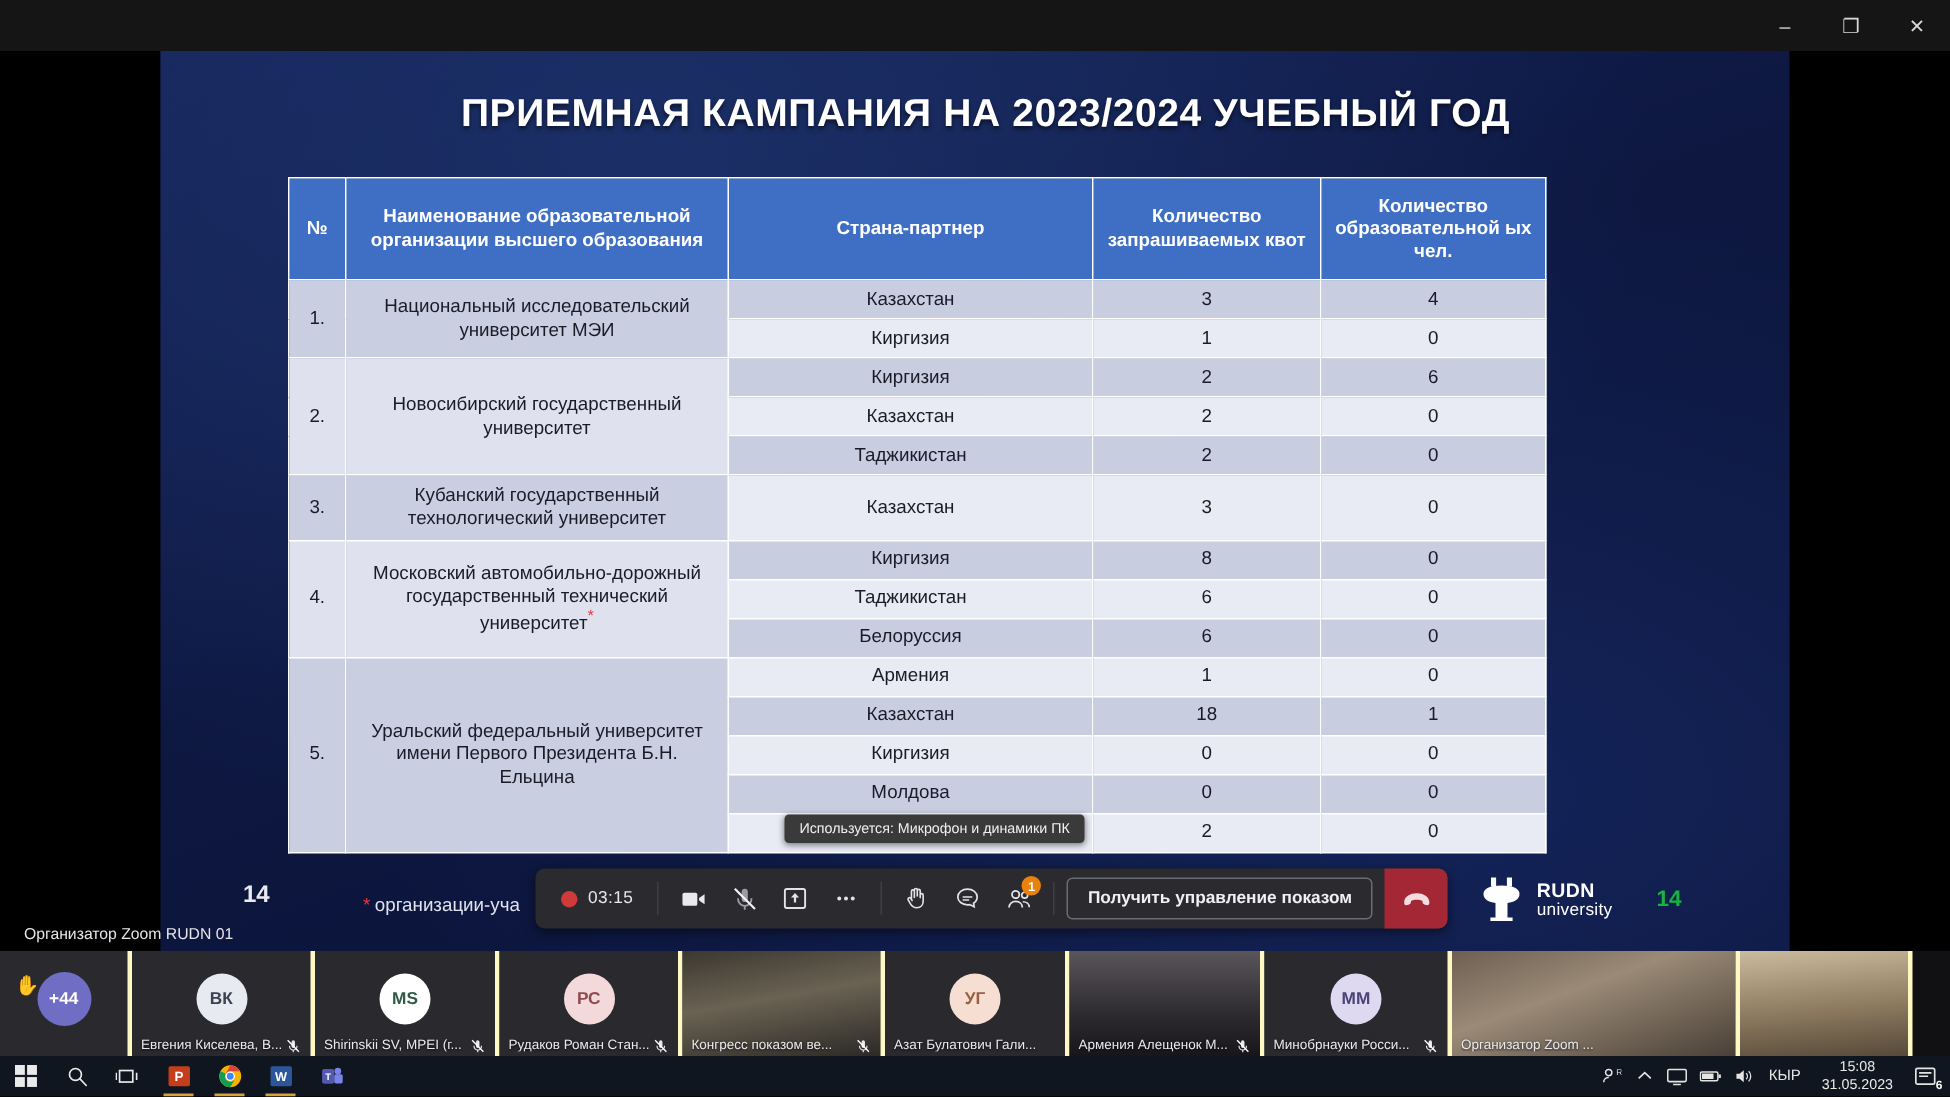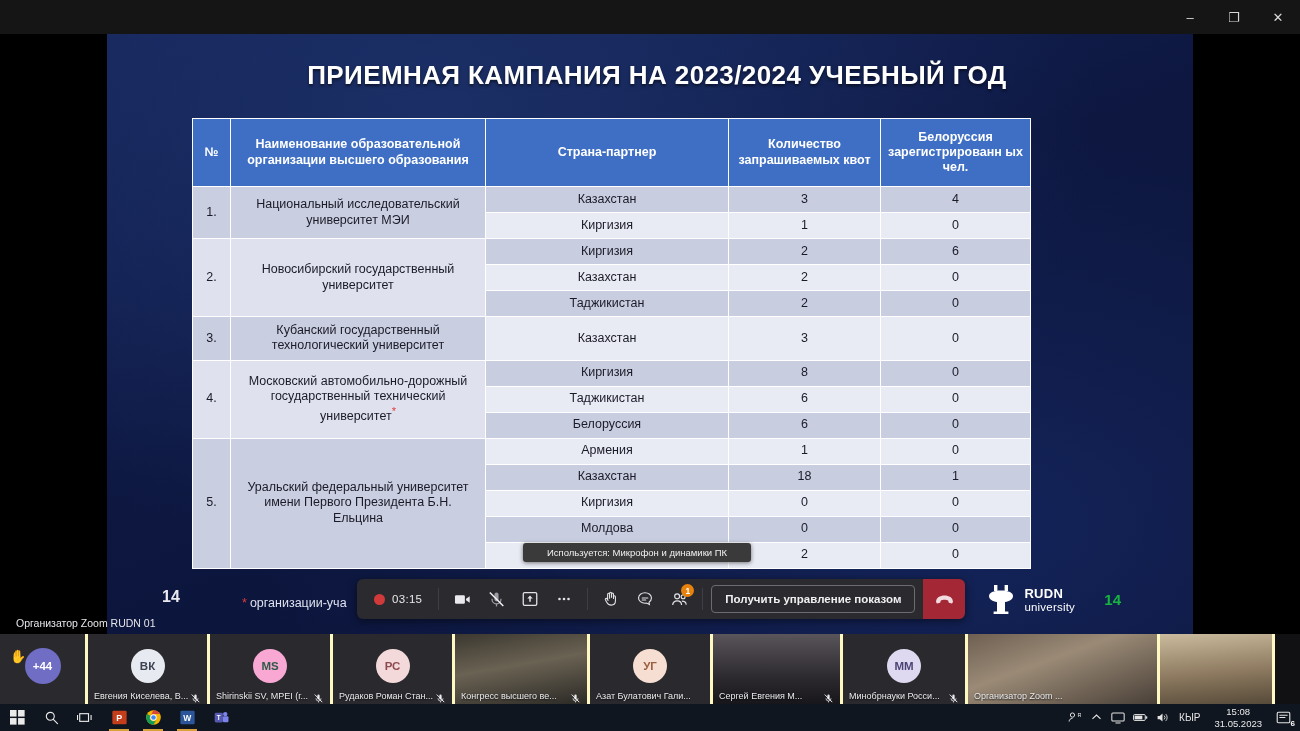--- a/index.html
+++ b/index.html
@@ -87,21 +87,21 @@
   .rudn-text small { display: block; font-weight: normal; font-size: 11.5px; letter-spacing: .2px; }
   .slide-num-right {
     position: absolute; right: 72px; bottom: 26px;
     color: #17b53f; font-size: 15px; font-weight: bold;
   }
 
   
   .audio-tip {
     position: absolute; left: 523px; top: 509px;
     background: #3a3a3a; color: #f0f0f0;
-    font-size: 9.5px; padding: 4px 24px; border-radius: 3px;
+    font-size: 9.5px; padding: 4px 10px; border-radius: 3px;
     white-space: nowrap; z-index: 20;
     box-shadow: 0 1px 4px rgba(0,0,0,.5);
   }
 
   
   .mtoolbar {
     position: absolute; left: 357px; top: 545px;
     height: 40px; background: #2b2b2f; border-radius: 6px;
     display: flex; align-items: center; z-index: 25;
     box-shadow: 0 2px 8px rgba(0,0,0,.5);
@@ -225,21 +225,21 @@
               <col class="col-ctry">
               <col class="col-quota">
               <col class="col-reg">
           </colgroup>
           <thead>
             <tr>
               <th>№</th>
               <th>Наименование образовательной организации высшего образования</th>
               <th>Страна-партнер</th>
               <th>Количество запрашиваемых квот</th>
-              <th>Белоруссия зарегистрированн ых чел.</th>
+              <th>Количество образовательной ых чел.</th>
             </tr>
           </thead>
           <tbody id="table-body">
               <tr>
                 <td class="cell-num" rowspan="2">1.</td>
                 <td class="cell-name" rowspan="2">Национальный исследовательский университет МЭИ</td>
                 <td class="dark">Казахстан</td>
                 <td class="dark">3</td>
                 <td class="dark">4</td>
               </tr>
@@ -424,54 +424,54 @@
         <div class="av" style="background: rgb(232, 234, 242); color: rgb(60, 66, 82);">ВК</div>
         <div class="pname">Евгения Киселева, В...</div>
         <div class="pmute"><svg width="11" height="11" viewBox="0 0 24 24">
             <path d="M12 3.4a2.5 2.5 0 00-2.5 2.5v6a2.5 2.5 0 005 0v-6A2.5 2.5 0 0012 3.4z" fill="#e9e9ee"></path>
             <path d="M6.6 11.4v.6a5.4 5.4 0 0010.8 0v-.6" stroke="#e9e9ee" stroke-width="1.7" fill="none"></path>
             <path d="M12 17.6v3" stroke="#e9e9ee" stroke-width="1.7"></path>
             <path d="M3.8 3.4l16.4 16.6" stroke="#ffffff" stroke-width="2"></path>
           </svg></div>
       </div>
       <div class="ptile" style="width: 123px;">
-        <div class="av" style="background: #f9a8d4; color: rgb(47, 90, 70);">MS</div>
+        <div class="av" style="background: #ffffff; color: rgb(47, 90, 70);">MS</div>
         <div class="pname">Shirinskii SV, MPEI (г...</div>
         <div class="pmute"><svg width="11" height="11" viewBox="0 0 24 24">
             <path d="M12 3.4a2.5 2.5 0 00-2.5 2.5v6a2.5 2.5 0 005 0v-6A2.5 2.5 0 0012 3.4z" fill="#e9e9ee"></path>
             <path d="M6.6 11.4v.6a5.4 5.4 0 0010.8 0v-.6" stroke="#e9e9ee" stroke-width="1.7" fill="none"></path>
             <path d="M12 17.6v3" stroke="#e9e9ee" stroke-width="1.7"></path>
             <path d="M3.8 3.4l16.4 16.6" stroke="#ffffff" stroke-width="2"></path>
           </svg></div>
       </div>
       <div class="ptile" style="width: 122px;">
         <div class="av" style="background: rgb(243, 217, 218); color: rgb(141, 75, 80);">РС</div>
         <div class="pname">Рудаков Роман Стан...</div>
         <div class="pmute"><svg width="11" height="11" viewBox="0 0 24 24">
             <path d="M12 3.4a2.5 2.5 0 00-2.5 2.5v6a2.5 2.5 0 005 0v-6A2.5 2.5 0 0012 3.4z" fill="#e9e9ee"></path>
             <path d="M6.6 11.4v.6a5.4 5.4 0 0010.8 0v-.6" stroke="#e9e9ee" stroke-width="1.7" fill="none"></path>
             <path d="M12 17.6v3" stroke="#e9e9ee" stroke-width="1.7"></path>
             <path d="M3.8 3.4l16.4 16.6" stroke="#ffffff" stroke-width="2"></path>
           </svg></div>
       </div>
       <div class="ptile vid-a" style="width: 135px;">
-        <div class="pname">Конгресс высшего ве...</div>
+        <div class="pname">Конгресс показом ве...</div>
         <div class="pmute"><svg width="11" height="11" viewBox="0 0 24 24">
             <path d="M12 3.4a2.5 2.5 0 00-2.5 2.5v6a2.5 2.5 0 005 0v-6A2.5 2.5 0 0012 3.4z" fill="#e9e9ee"></path>
             <path d="M6.6 11.4v.6a5.4 5.4 0 0010.8 0v-.6" stroke="#e9e9ee" stroke-width="1.7" fill="none"></path>
             <path d="M12 17.6v3" stroke="#e9e9ee" stroke-width="1.7"></path>
             <path d="M3.8 3.4l16.4 16.6" stroke="#ffffff" stroke-width="2"></path>
           </svg></div>
       </div>
       <div class="ptile" style="width: 123px;">
         <div class="av" style="background: rgb(246, 223, 210); color: rgb(154, 95, 65);">УГ</div>
         <div class="pname">Азат Булатович Гали...</div>
       </div>
       <div class="ptile vid-b" style="width: 130px;">
-        <div class="pname">Сергей Евгения М...</div>
+        <div class="pname">Армения Алещенок М...</div>
         <div class="pmute"><svg width="11" height="11" viewBox="0 0 24 24">
             <path d="M12 3.4a2.5 2.5 0 00-2.5 2.5v6a2.5 2.5 0 005 0v-6A2.5 2.5 0 0012 3.4z" fill="#e9e9ee"></path>
             <path d="M6.6 11.4v.6a5.4 5.4 0 0010.8 0v-.6" stroke="#e9e9ee" stroke-width="1.7" fill="none"></path>
             <path d="M12 17.6v3" stroke="#e9e9ee" stroke-width="1.7"></path>
             <path d="M3.8 3.4l16.4 16.6" stroke="#ffffff" stroke-width="2"></path>
           </svg></div>
       </div>
       <div class="ptile" style="width: 125px;">
         <div class="av" style="background: rgb(222, 217, 240); color: rgb(75, 68, 120);">ММ</div>
         <div class="pname">Минобрнауки Росси...</div>

